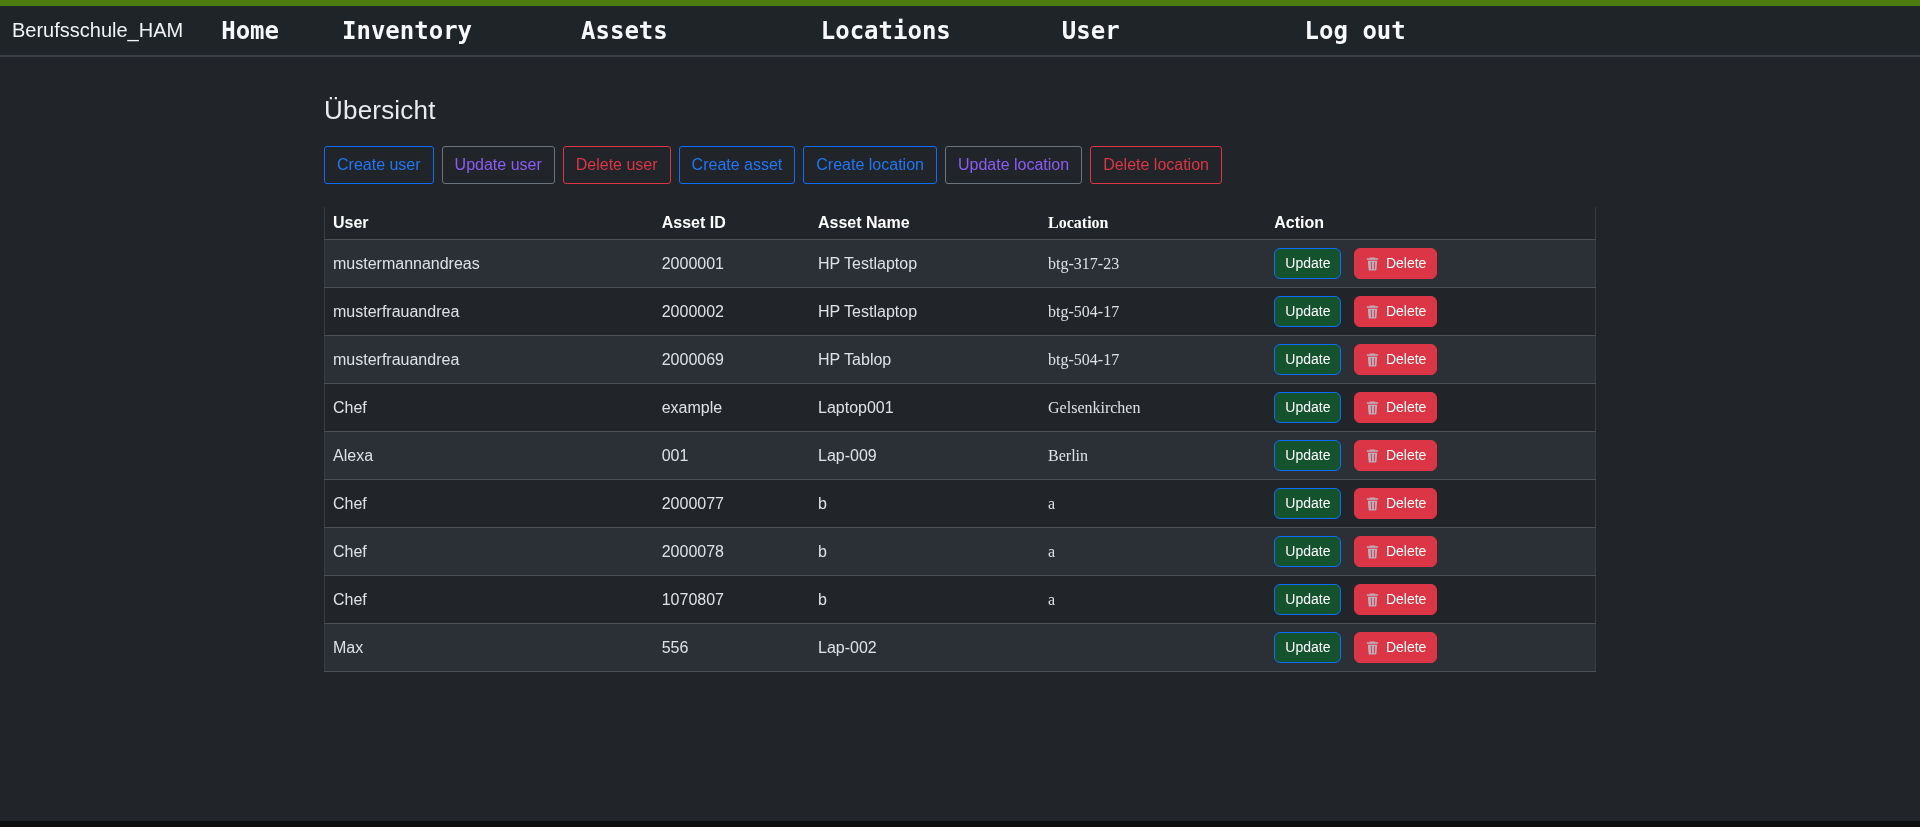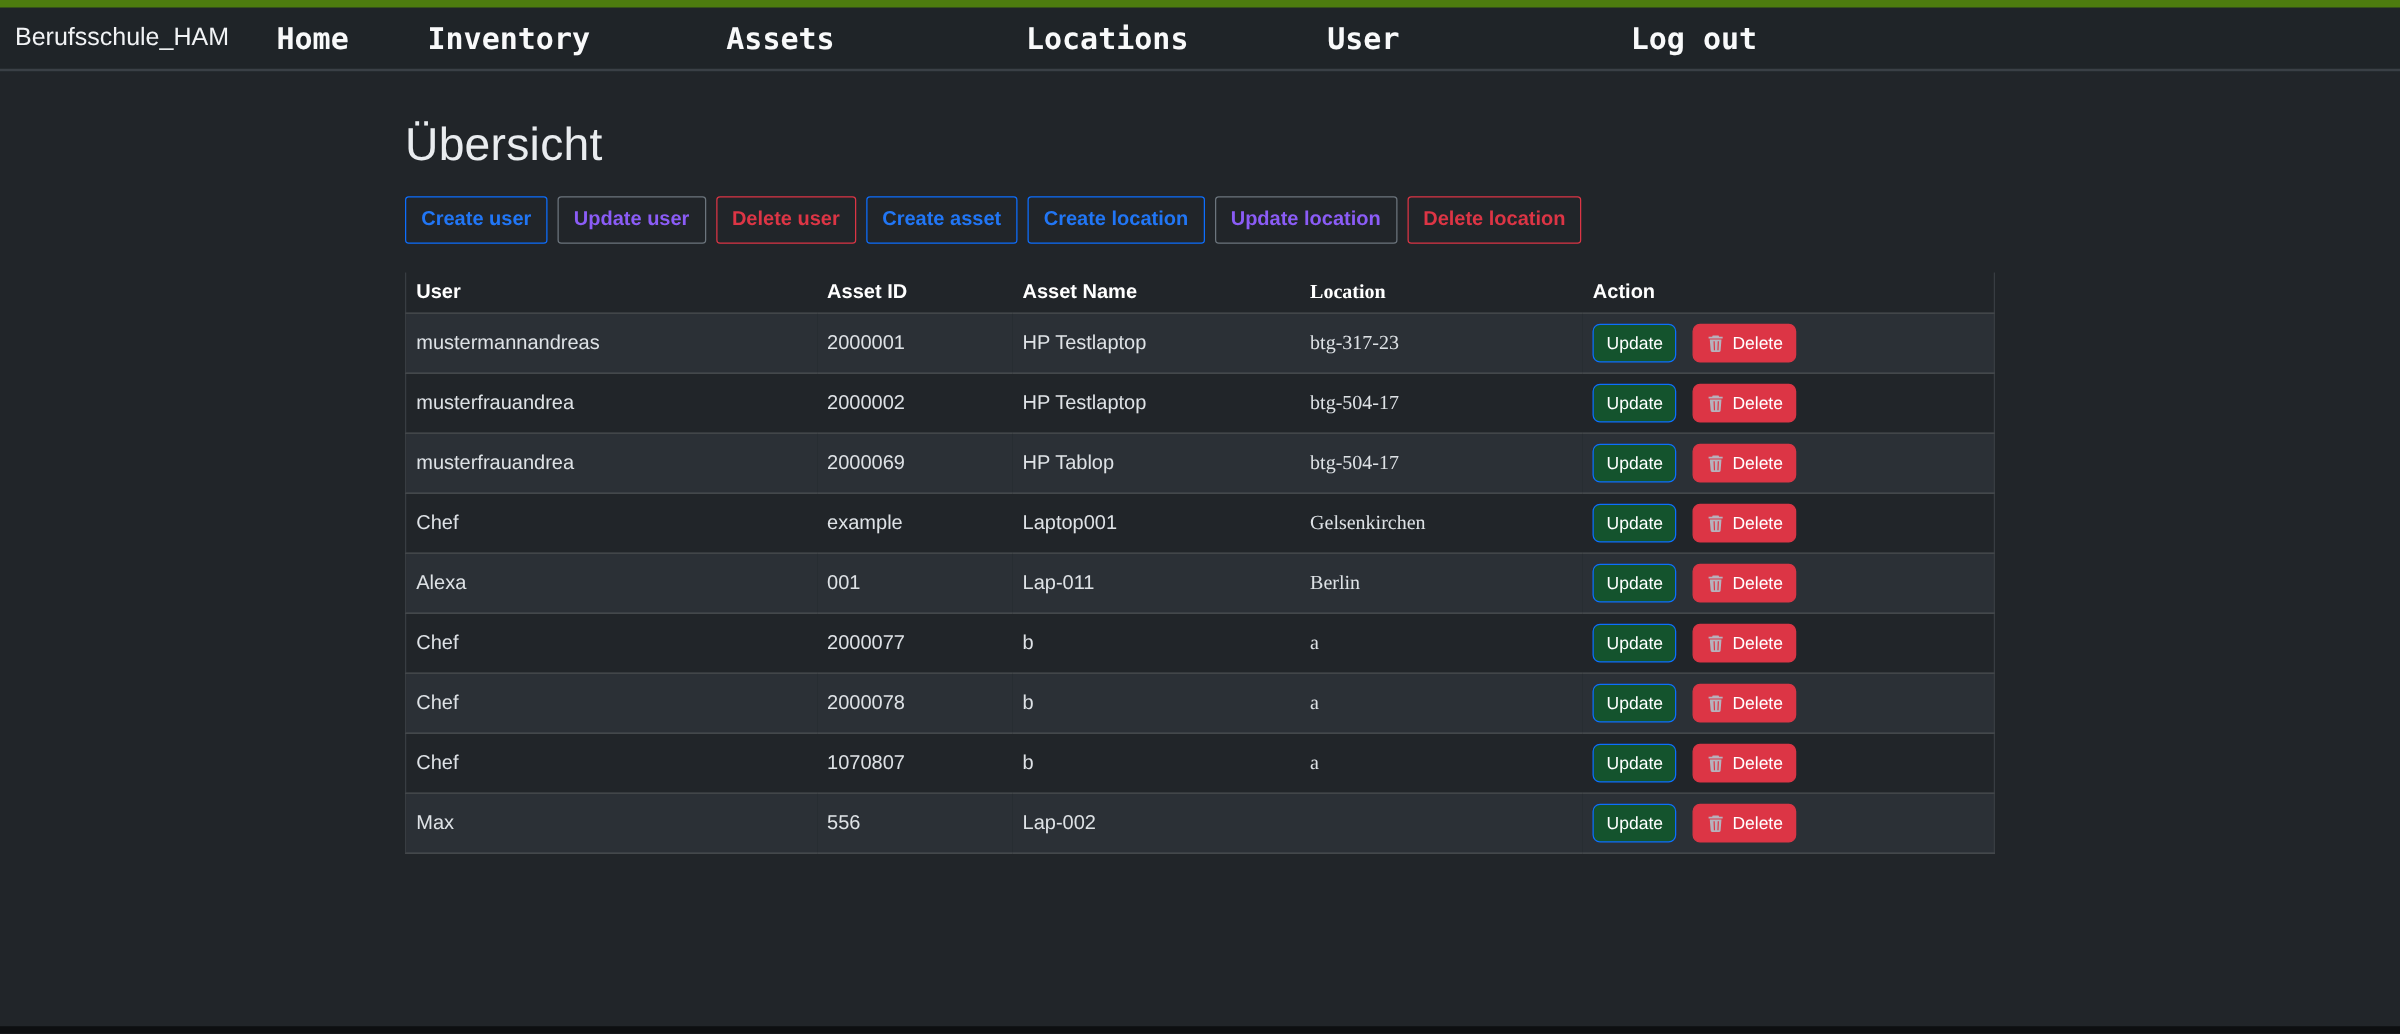--- a/index.html
+++ b/index.html
@@ -50,41 +50,40 @@
   .nav-links li:nth-child(4) { margin-right: 111px; }
   .nav-links li:nth-child(5) { margin-right: 185px; }
 
   
   .container {
     width: 1272px;
     margin: 0 auto;
   }
   h1.page-title {
     margin: 38px 0 0 0;
-    font-size: 37px;
+    font-size: 26px;
     font-weight: 500;
     color: #e9ecef;
     letter-spacing: 0.2px;
   }
 
   .toolbar {
     margin-top: 20px;
     display: flex;
     gap: 8px;
   }
   .btn {
     background: transparent;
     font-family: "Liberation Sans", sans-serif;
     font-size: 16px;
     line-height: 24px;
     padding: 6px 12px;
     border-radius: 3px;
     border: 1px solid transparent;
     cursor: pointer;
-    font-weight: bold;
   }
   .btn-outline-primary   { color: #2176f5; border-color: #0d6efd; }
   .btn-outline-secondary { color: #8b5cf6; border-color: #6c757d; }
   .btn-outline-danger    { color: #dc3545; border-color: #dc3545; }
 
   
   table.assets {
     margin-top: 23px;
     width: 100%;
     border-collapse: collapse;
@@ -248,21 +247,21 @@
             <path d="M3 5h10l-.8 9.5c-.05.6-.5 1-1.1 1H4.9c-.6 0-1.05-.4-1.1-1L3 5zm3.2 1.5.3 7.5h1l-.3-7.5h-1zm3.6 0-.3 7.5h1l.3-7.5h-1z"></path>
           </svg>
         </span>
         <span>Delete</span>
       </button>
     </td>
   </tr>
         <tr>
     <td class="col-user">Alexa</td>
     <td class="col-asset-id">001</td>
-    <td class="col-asset-name">Lap-011</td>
+    <td class="col-asset-name">Lap-009</td>
     <td class="col-location">Berlin</td>
     <td class="col-action">
       <button class="btn-sm btn-update">Update</button>
       <button class="btn-sm btn-delete">
         <span class="trash">
           <svg width="15" height="15" viewBox="0 0 16 16" fill="#b4bfc9" xmlns="http://www.w3.org/2000/svg">
             <path d="M5.5 1.5h5l.5 1H14v1.5H2V2.5h3z"></path>
             <path d="M3 5h10l-.8 9.5c-.05.6-.5 1-1.1 1H4.9c-.6 0-1.05-.4-1.1-1L3 5zm3.2 1.5.3 7.5h1l-.3-7.5h-1zm3.6 0-.3 7.5h1l.3-7.5h-1z"></path>
           </svg>
         </span>

